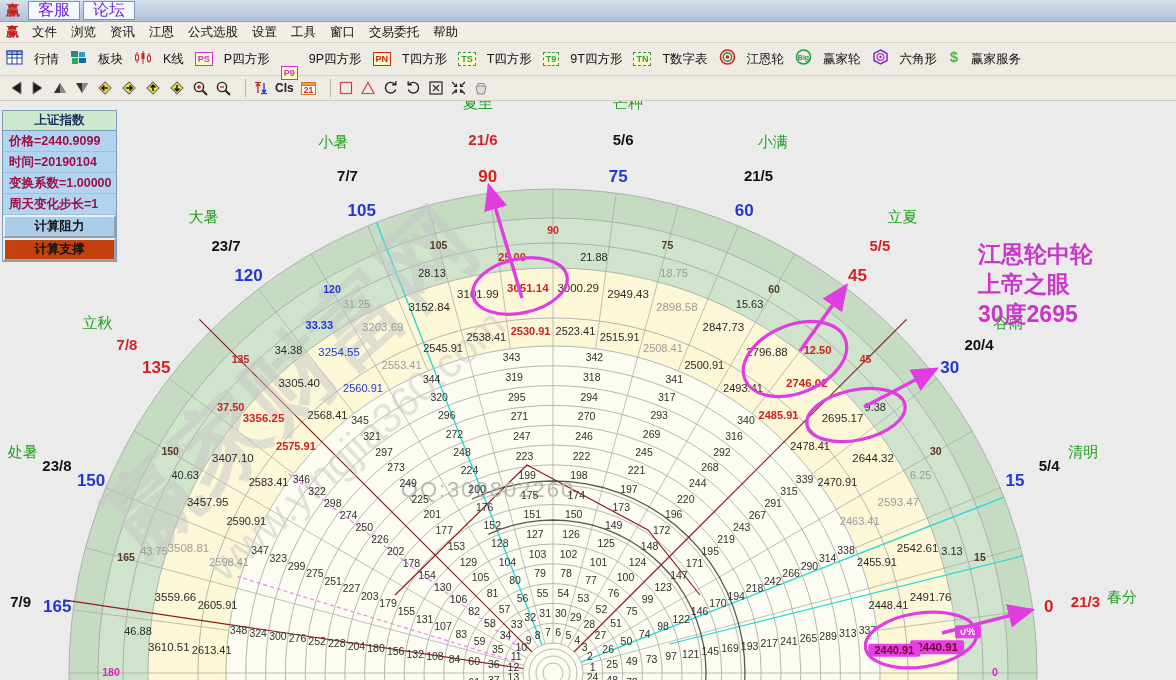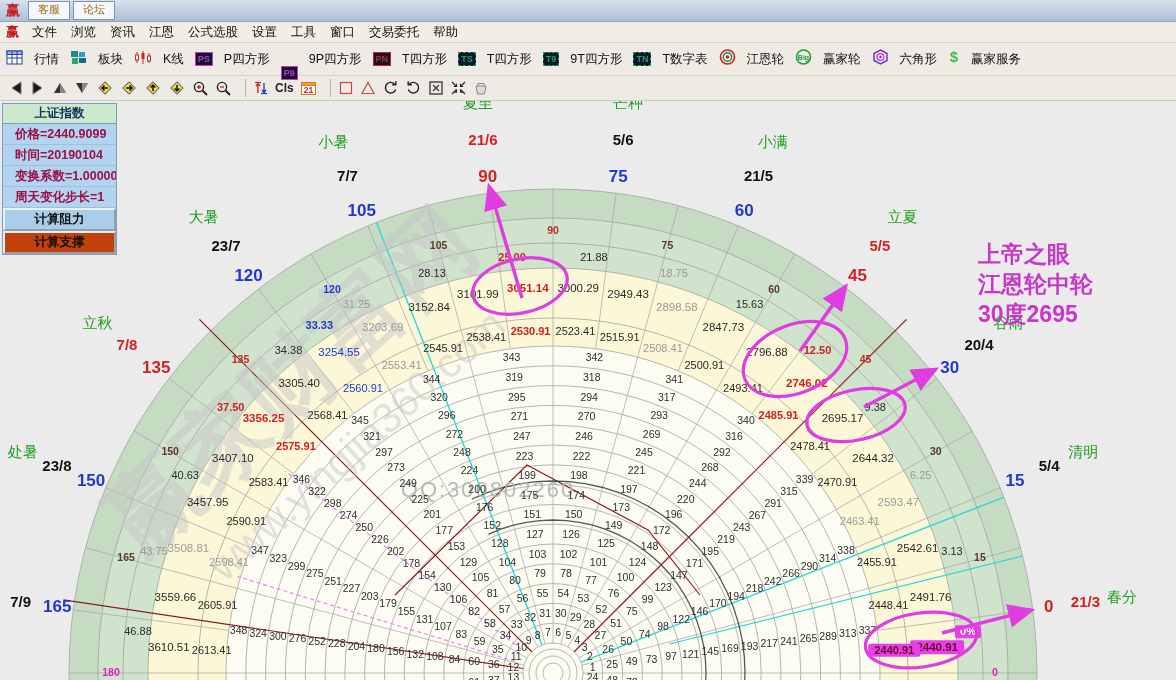--- a/index.html
+++ b/index.html
@@ -3,44 +3,44 @@
 <meta charset="utf-8">
 <style>
   html,body{margin:0;padding:0;}
   body{width:1176px;height:680px;overflow:hidden;position:relative;background:#ebebeb;
        font-family:"Liberation Sans","DejaVu Sans",sans-serif;}
   
   .titlebar{height:22px;background:linear-gradient(#d7e1ee,#aebfd6);border-bottom:1px solid #8fa2b8;
             display:flex;align-items:center;padding:0 4px;box-sizing:border-box;}
   .titlebar .logo{color:#c41f1f;font-weight:bold;font-size:14px;margin:0 5px 0 2px;}
   .titlebar .title{font-size:12px;font-weight:bold;color:#1c2433;flex:1;}
-  .tb-btn{background:#f4f7fb;border:1px solid #7f93aa;color:#a16207;font-size:11px;
+  .tb-btn{background:#f4f7fb;border:1px solid #7f93aa;color:#6d28d9;font-size:16px;
           height:17px;line-height:15px;padding:0 9px;margin-left:3px;cursor:default;}
   
   .menubar{height:20px;background:#f0eee6;border-bottom:1px solid #d6d2c4;display:flex;align-items:center;padding:0 4px;}
   .menubar .logo{color:#c41f1f;font-weight:bold;font-size:13px;margin:0 6px 0 2px;}
   .menu-item{font-size:12.5px;color:#111;padding:2px 7px;cursor:default;}
   
   .toolbar1{height:32px;background:#edebe3;border-bottom:1px solid #d6d2c4;display:flex;align-items:center;padding:0 6px;}
   .t1-item{display:flex;align-items:center;margin-right:11px;cursor:default;}
   .t1-item .lbl{font-size:12.5px;color:#111;margin-left:11px;}
-  .chip{border:1px solid;font-size:9px;font-weight:bold;padding:0 2px;height:12px;line-height:12px;background:#0f172a;}
+  .chip{border:1px solid;font-size:9px;font-weight:bold;padding:0 2px;height:12px;line-height:12px;background:#fef9c3;}
   .toolbar2{height:24px;background:#edebe3;border-bottom:1px solid #cfccbf;display:flex;align-items:center;padding:0 8px;}
   .t2-item{display:flex;align-items:center;margin-right:6px;cursor:default;}
   .t2-sep{width:1px;height:18px;background:#b9b5a8;margin:0 7px;}
   .t2-cls{font-size:12px;color:#222;font-weight:bold;}
   
   .chart{position:relative;width:1176px;height:582px;background:#ebebeb;}
   .chart svg{position:absolute;left:0;top:0;}
   
-  .panel{position:absolute;left:2px;top:2px;width:113px;border:1px solid #7f9db9;background:#b2d4f0;
+  .panel{position:absolute;left:2px;top:9px;width:113px;border:1px solid #7f9db9;background:#b2d4f0;
          font-size:12.5px;z-index:5;}
   .panel .hd{background:#cde9cd;border-bottom:1px solid #7f9db9;text-align:center;font-weight:bold;
              color:#15315e;height:19px;line-height:19px;}
-  .panel .row{height:20px;line-height:20px;padding-left:12px;color:#9b1045;font-weight:bold;
+  .panel .row{height:20px;line-height:20px;padding-left:6px;color:#9b1045;font-weight:bold;
               border-bottom:1px solid #9fc0da;white-space:nowrap;overflow:hidden;}
   .panel .btns{display:flex;flex-direction:column;}
   .panel .btns div{flex:1;height:19px;line-height:19px;text-align:center;font-weight:bold;color:#111;
                    border:2px outset #e8f0f8;box-sizing:border-box;font-size:12.5px;}
   .panel .btn-res{background:#aaceea;}
   .panel .btn-sup{background:#c2410c;}
   
   .anno{position:absolute;left:978px;top:138px;z-index:6;color:#c837c8;font-size:23px;
         font-weight:bold;line-height:30px;white-space:nowrap;}
 </style>
@@ -686,17 +686,17 @@
       <div class="row">时间=20190104</div>
       <div class="row">变换系数=1.00000</div>
       <div class="row">周天变化步长=1</div>
       <div class="btns">
       <div class="btn-res">计算阻力</div>
       <div class="btn-sup">计算支撑</div>
     </div>
   </div>
 
   <div class="anno">
+    <div>江恩轮中轮</div>
     <div>上帝之眼</div>
-    <div>江恩轮中轮</div>
     <div>30度2695</div>
   </div>
 </div>
 
 </body></html>

